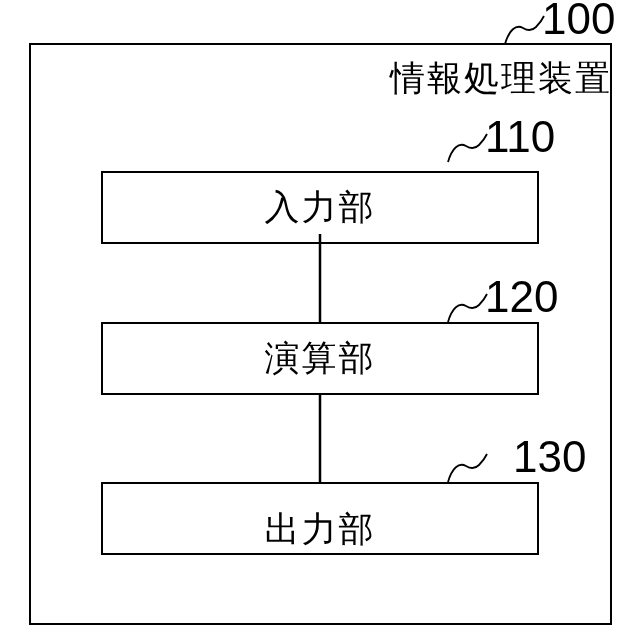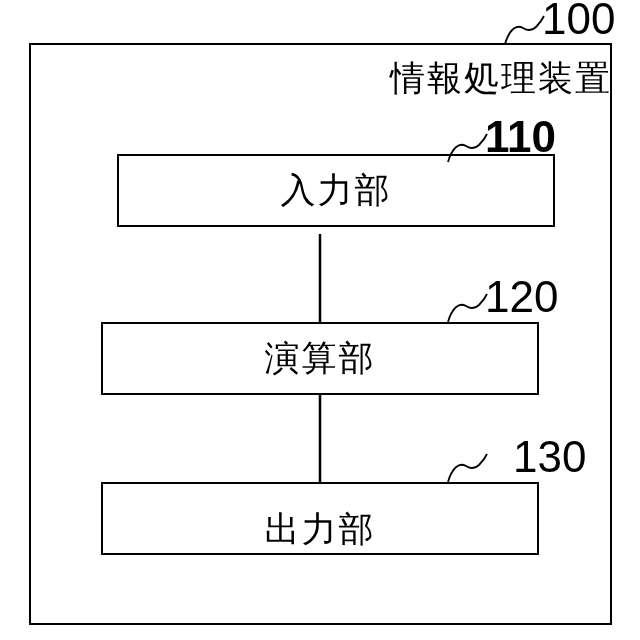--- a/index.html
+++ b/index.html
@@ -45,32 +45,32 @@
     border: 2px solid #000000;
     box-sizing: border-box;
     background: #ffffff;
     display: flex;
     align-items: center;
     justify-content: center;
     font-size: 35px;
     letter-spacing: 2px;
     white-space: nowrap;
   }
-  .block-1 { top: 154px; margin-left: 16px; }
+  .block-1 { top: 171px; }
   .block-2 { top: 322px; }
   .block-3 { top: 482px; align-items: flex-end; }
   .ref-num {
     position: absolute;
     font-size: 44px;
     line-height: 34px;
     letter-spacing: 0px;
     white-space: nowrap;
   }
   .ref-100 { left: 542px; top: 2px; }
-  .ref-110 { left: 485px; top: 120px; font-weight: bold; }
+  .ref-110 { left: 485px; top: 120px; }
   .ref-120 { left: 485px; top: 280px; }
   .ref-130 { left: 485px; top: 440px; margin-left: 28px; }
   .lines-svg {
     position: absolute;
     left: 0;
     top: 0;
     width: 640px;
     height: 640px;
     pointer-events: none;
   }

